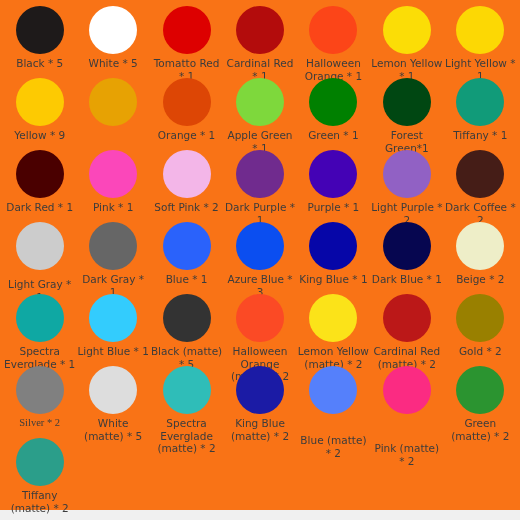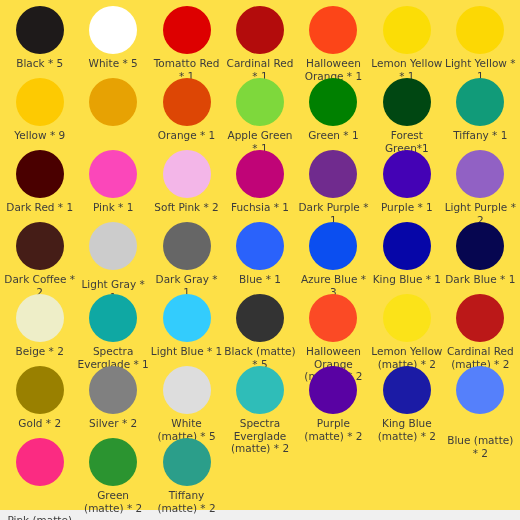--- a/index.html
+++ b/index.html
@@ -43,21 +43,21 @@
     color: #3c3c3c;
     text-align: center;
     word-break: normal;
     overflow-wrap: break-word;
     max-width: 74px;
   }
 </style>
 </head>
 <body style="background: rgb(240, 240, 240);">
 
-<div id="swatch-grid" style="background: #fde047; grid-template-columns: repeat(7, 1fr);">
+<div id="swatch-grid" style="background: #f97316; grid-template-columns: repeat(7, 1fr);">
     <div class="swatch-cell">
       <div class="swatch-dot" title="Black" style="background: rgb(30, 26, 26);"></div>
       <div class="swatch-label" style="color: rgb(60, 60, 60);">Black * 5</div>
     </div>
     <div class="swatch-cell">
       <div class="swatch-dot" title="White" style="background: rgb(255, 255, 255);"></div>
       <div class="swatch-label" style="color: rgb(60, 60, 60);">White * 5</div>
     </div>
     <div class="swatch-cell">
       <div class="swatch-dot" title="Tomatto Red" style="background: rgb(221, 0, 0);"></div>
@@ -112,24 +112,20 @@
     </div>
     <div class="swatch-cell">
       <div class="swatch-dot" title="Pink" style="background: rgb(251, 71, 186);"></div>
       <div class="swatch-label" style="color: rgb(60, 60, 60);">Pink * 1</div>
     </div>
     <div class="swatch-cell">
       <div class="swatch-dot" title="Soft Pink" style="background: rgb(243, 182, 232);"></div>
       <div class="swatch-label" style="color: rgb(60, 60, 60);">Soft Pink * 2</div>
     </div>
     <div class="swatch-cell">
-      <div class="swatch-dot" title="Fuchsia" style="background: rgb(192, 4, 119);"></div>
-      <div class="swatch-label" style="color: rgb(60, 60, 60);">Fuchsia * 1</div>
-    </div>
-    <div class="swatch-cell">
       <div class="swatch-dot" title="Dark Purple" style="background: rgb(112, 43, 142);"></div>
       <div class="swatch-label" style="color: rgb(60, 60, 60);">Dark Purple * 1</div>
     </div>
     <div class="swatch-cell">
       <div class="swatch-dot" title="Purple" style="background: rgb(68, 2, 181);"></div>
       <div class="swatch-label" style="color: rgb(60, 60, 60);">Purple * 1</div>
     </div>
     <div class="swatch-cell">
       <div class="swatch-dot" title="Light Purple" style="background: rgb(145, 97, 196);"></div>
       <div class="swatch-label" style="color: rgb(60, 60, 60);">Light Purple * 2</div>
@@ -189,33 +185,29 @@
     <div class="swatch-cell">
       <div class="swatch-dot" title="Cardinal Red (matte)" style="background: rgb(187, 24, 24);"></div>
       <div class="swatch-label" style="color: rgb(60, 60, 60);">Cardinal Red (matte) * 2</div>
     </div>
     <div class="swatch-cell">
       <div class="swatch-dot" title="Gold" style="background: rgb(153, 128, 0);"></div>
       <div class="swatch-label" style="color: rgb(60, 60, 60);">Gold * 2</div>
     </div>
     <div class="swatch-cell">
       <div class="swatch-dot" title="Silver" style="background: rgb(128, 128, 128);"></div>
-      <div class="swatch-label" style="color: rgb(60, 60, 60);">Silver * 2</div>
+      <div class="swatch-label" style="color: rgb(60, 60, 60); font-family: Liberation Serif, serif;">Silver * 2</div>
     </div>
     <div class="swatch-cell">
       <div class="swatch-dot" title="White (matte)" style="background: rgb(221, 221, 221);"></div>
       <div class="swatch-label" style="color: rgb(60, 60, 60);">White (matte) * 5</div>
     </div>
     <div class="swatch-cell">
       <div class="swatch-dot" title="Spectra Everglade (matte)" style="background: rgb(47, 189, 184);"></div>
       <div class="swatch-label" style="color: rgb(60, 60, 60);">Spectra Everglade (matte) * 2</div>
-    </div>
-    <div class="swatch-cell">
-      <div class="swatch-dot" title="Purple (matte)" style="background: rgb(89, 2, 163);"></div>
-      <div class="swatch-label" style="color: rgb(60, 60, 60);">Purple (matte) * 2</div>
     </div>
     <div class="swatch-cell">
       <div class="swatch-dot" title="King Blue (matte)" style="background: rgb(27, 27, 165);"></div>
       <div class="swatch-label" style="color: rgb(60, 60, 60);">King Blue (matte) * 2</div>
     </div>
     <div class="swatch-cell">
       <div class="swatch-dot" title="Blue (matte)" style="background: rgb(85, 128, 251);"></div>
       <div class="swatch-label" style="color: rgb(60, 60, 60); margin-top: 20px;">Blue (matte) * 2</div>
     </div>
     <div class="swatch-cell">

